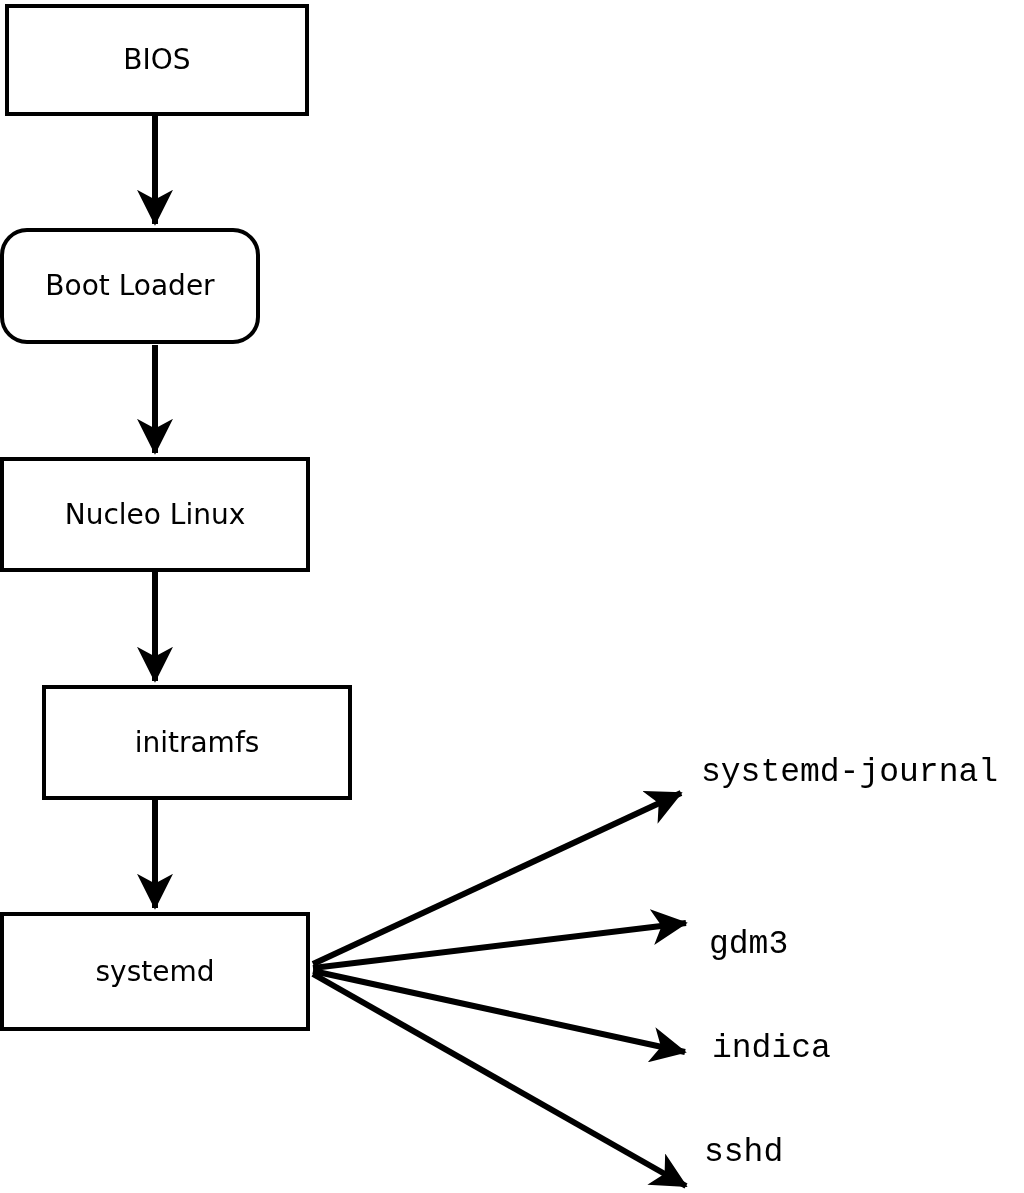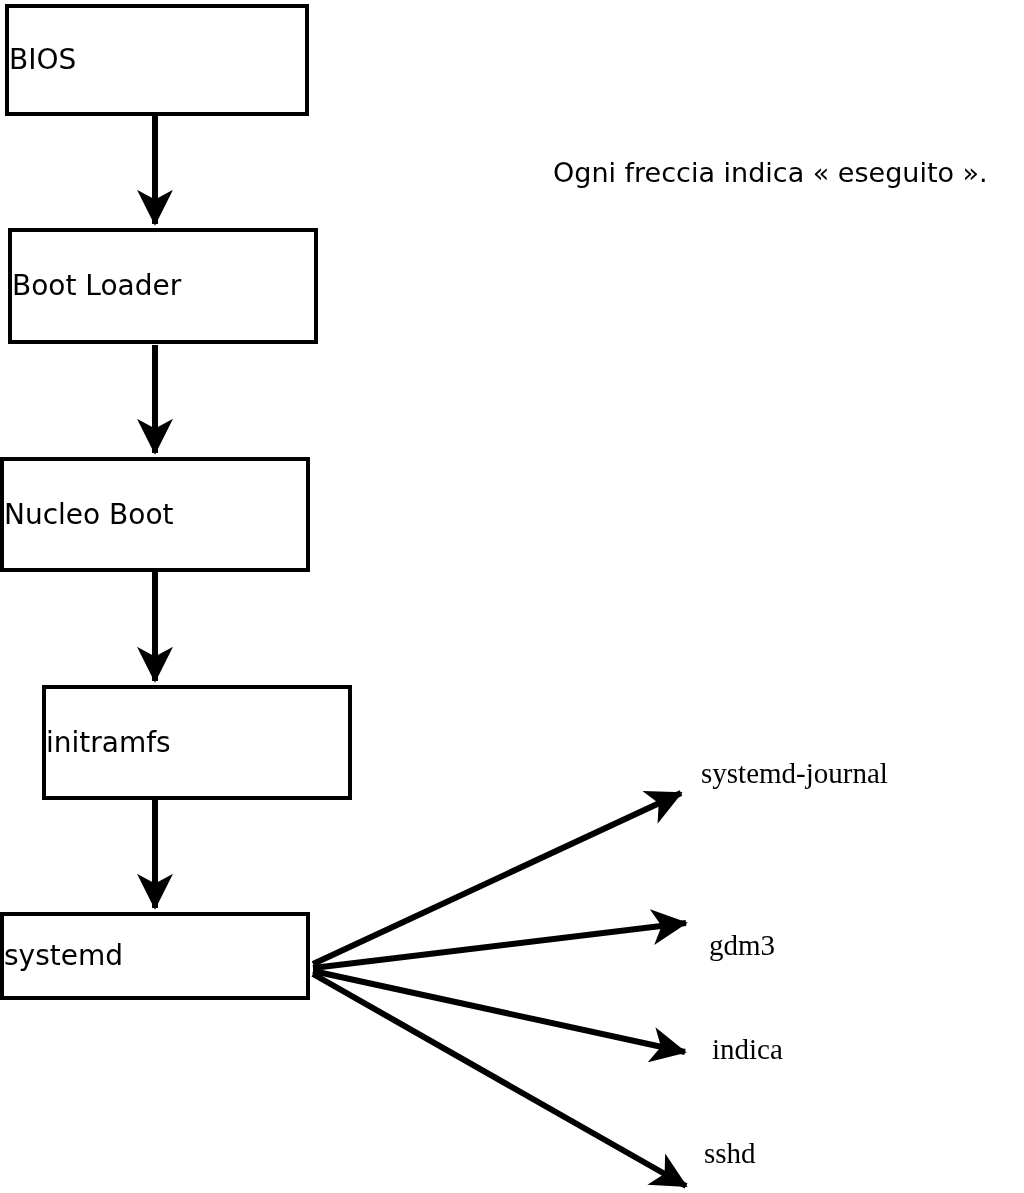--- a/index.html
+++ b/index.html
@@ -26,36 +26,37 @@
     stroke-width: 6;
     fill: none;
   }
   .node {
     position: absolute;
     box-sizing: border-box;
     border: 4px solid #000000;
     background: #ffffff;
     display: flex;
     align-items: center;
+    justify-content: center;
     font-size: 28px;
     line-height: 1;
     white-space: nowrap;
   }
   .caption {
     position: absolute;
     left: 553px;
     top: 157px;
     font-size: 27px;
     line-height: 32px;
     white-space: nowrap;
   }
   .target-label {
     position: absolute;
-    font-family: Liberation Serif, serif;
-    font-size: 29px;
+    font-family: Liberation Mono, monospace;
+    font-size: 33px;
     line-height: 34px;
     white-space: nowrap;
   }
 </style>
 </head>
 <body>
 
 <div class="canvas">
 
   <svg class="arrows-layer" width="1024" height="1193" viewBox="0 0 1024 1193" aria-hidden="true">
@@ -71,37 +72,36 @@
     <path class="edge" d="M313,964 L681,793" marker-end="url(#ah)"></path>
     <path class="edge" d="M313,968 L686,923" marker-end="url(#ah)"></path>
     <path class="edge" d="M313,971 L685,1052" marker-end="url(#ah)"></path>
     <path class="edge" d="M313,974 L686,1186" marker-end="url(#ah)"></path>
   </svg>
 
   <div class="node" style="left:5px; top:4px; width:304px; height:112px;">
     <span>BIOS</span>
   </div>
 
-  <div class="node" style="left:8px; top:228px; width:310px; height:116px;">
+  <div class="node" style="left:0px; top:228px; width:260px; height:116px;border-radius:27px;">
     <span>Boot Loader</span>
   </div>
 
   <div class="node" style="left:0px; top:457px; width:310px; height:115px;">
-    <span>Nucleo Boot</span>
+    <span>Nucleo Linux</span>
   </div>
 
   <div class="node" style="left:0px; top:685px; width:310px; height:115px;margin-left:42px;">
     <span>initramfs</span>
   </div>
 
-  <div class="node" style="left:0px; top:912px; width:310px; height:88px;">
+  <div class="node" style="left:0px; top:912px; width:310px; height:119px;">
     <span>systemd</span>
   </div>
 
-  <div class="caption">Ogni freccia indica « eseguito ».</div>
 
   <div class="target-label" style="left:701px; top:756px;">systemd-journal</div>
 
   <div class="target-label" style="left:709px; top:928px;">gdm3</div>
 
   <div class="target-label" style="left:712px; top:1032px;">indica</div>
 
   <div class="target-label" style="left:704px; top:1136px;">sshd</div>
 
 </div>

